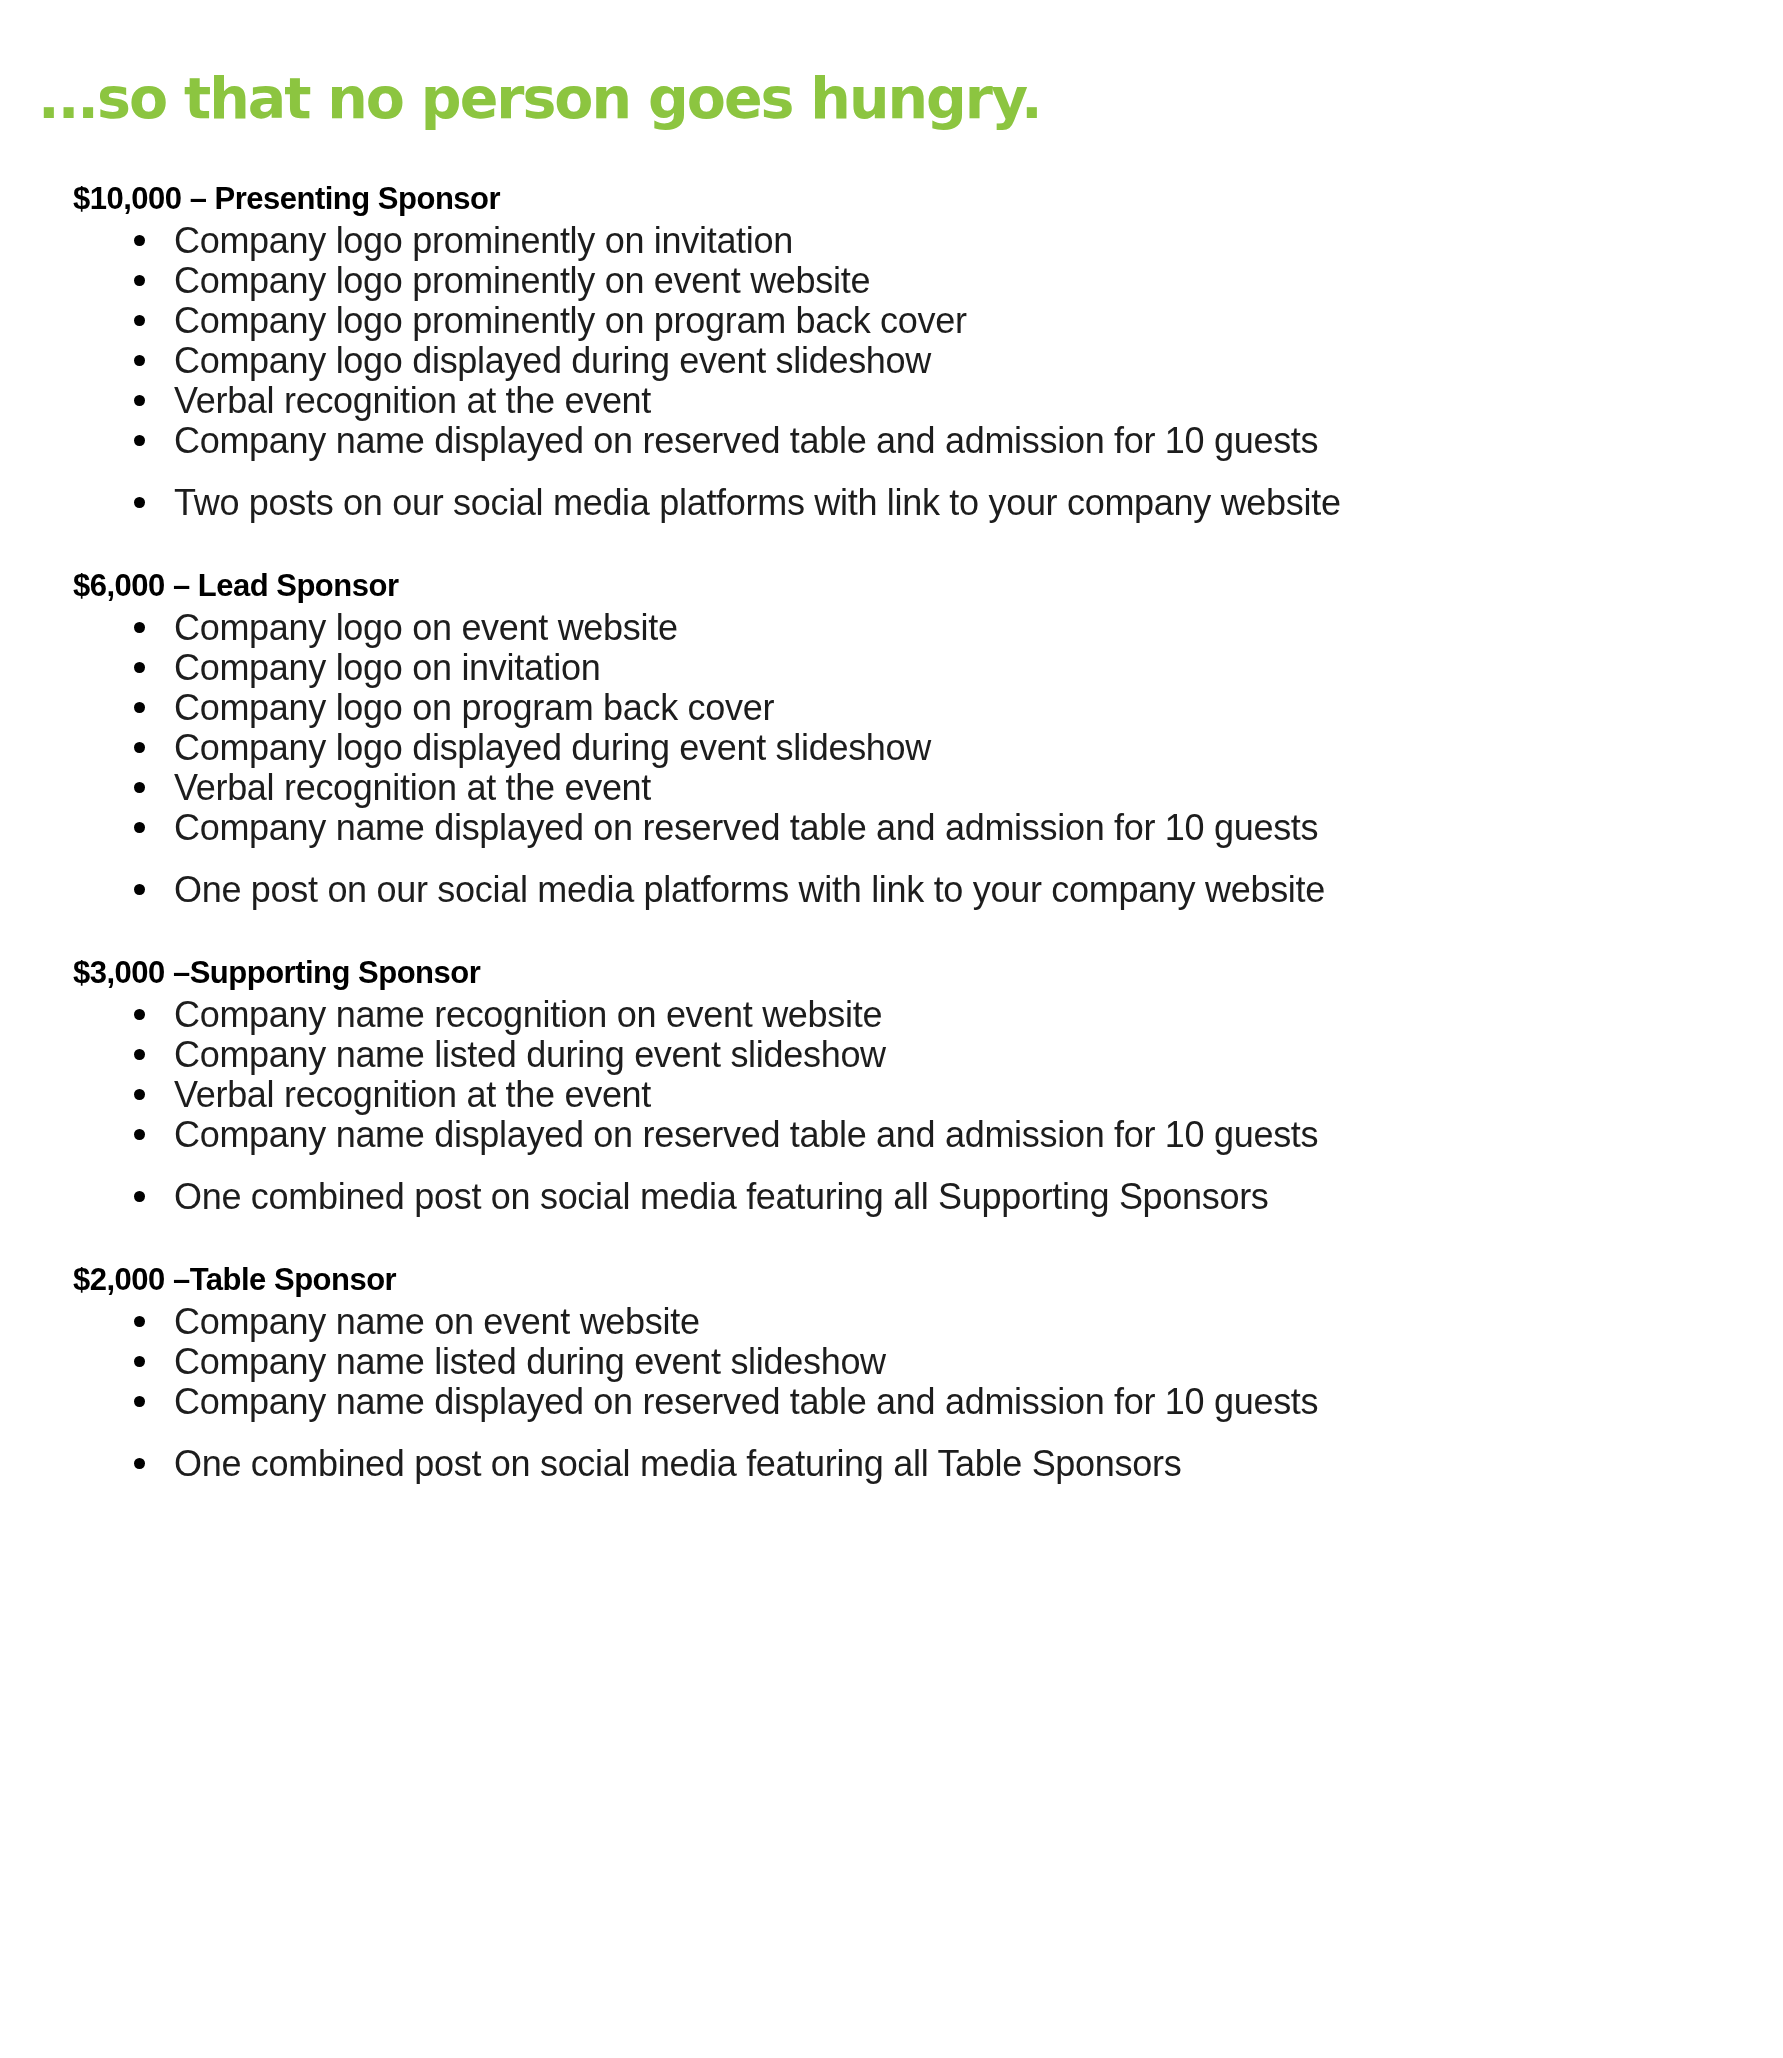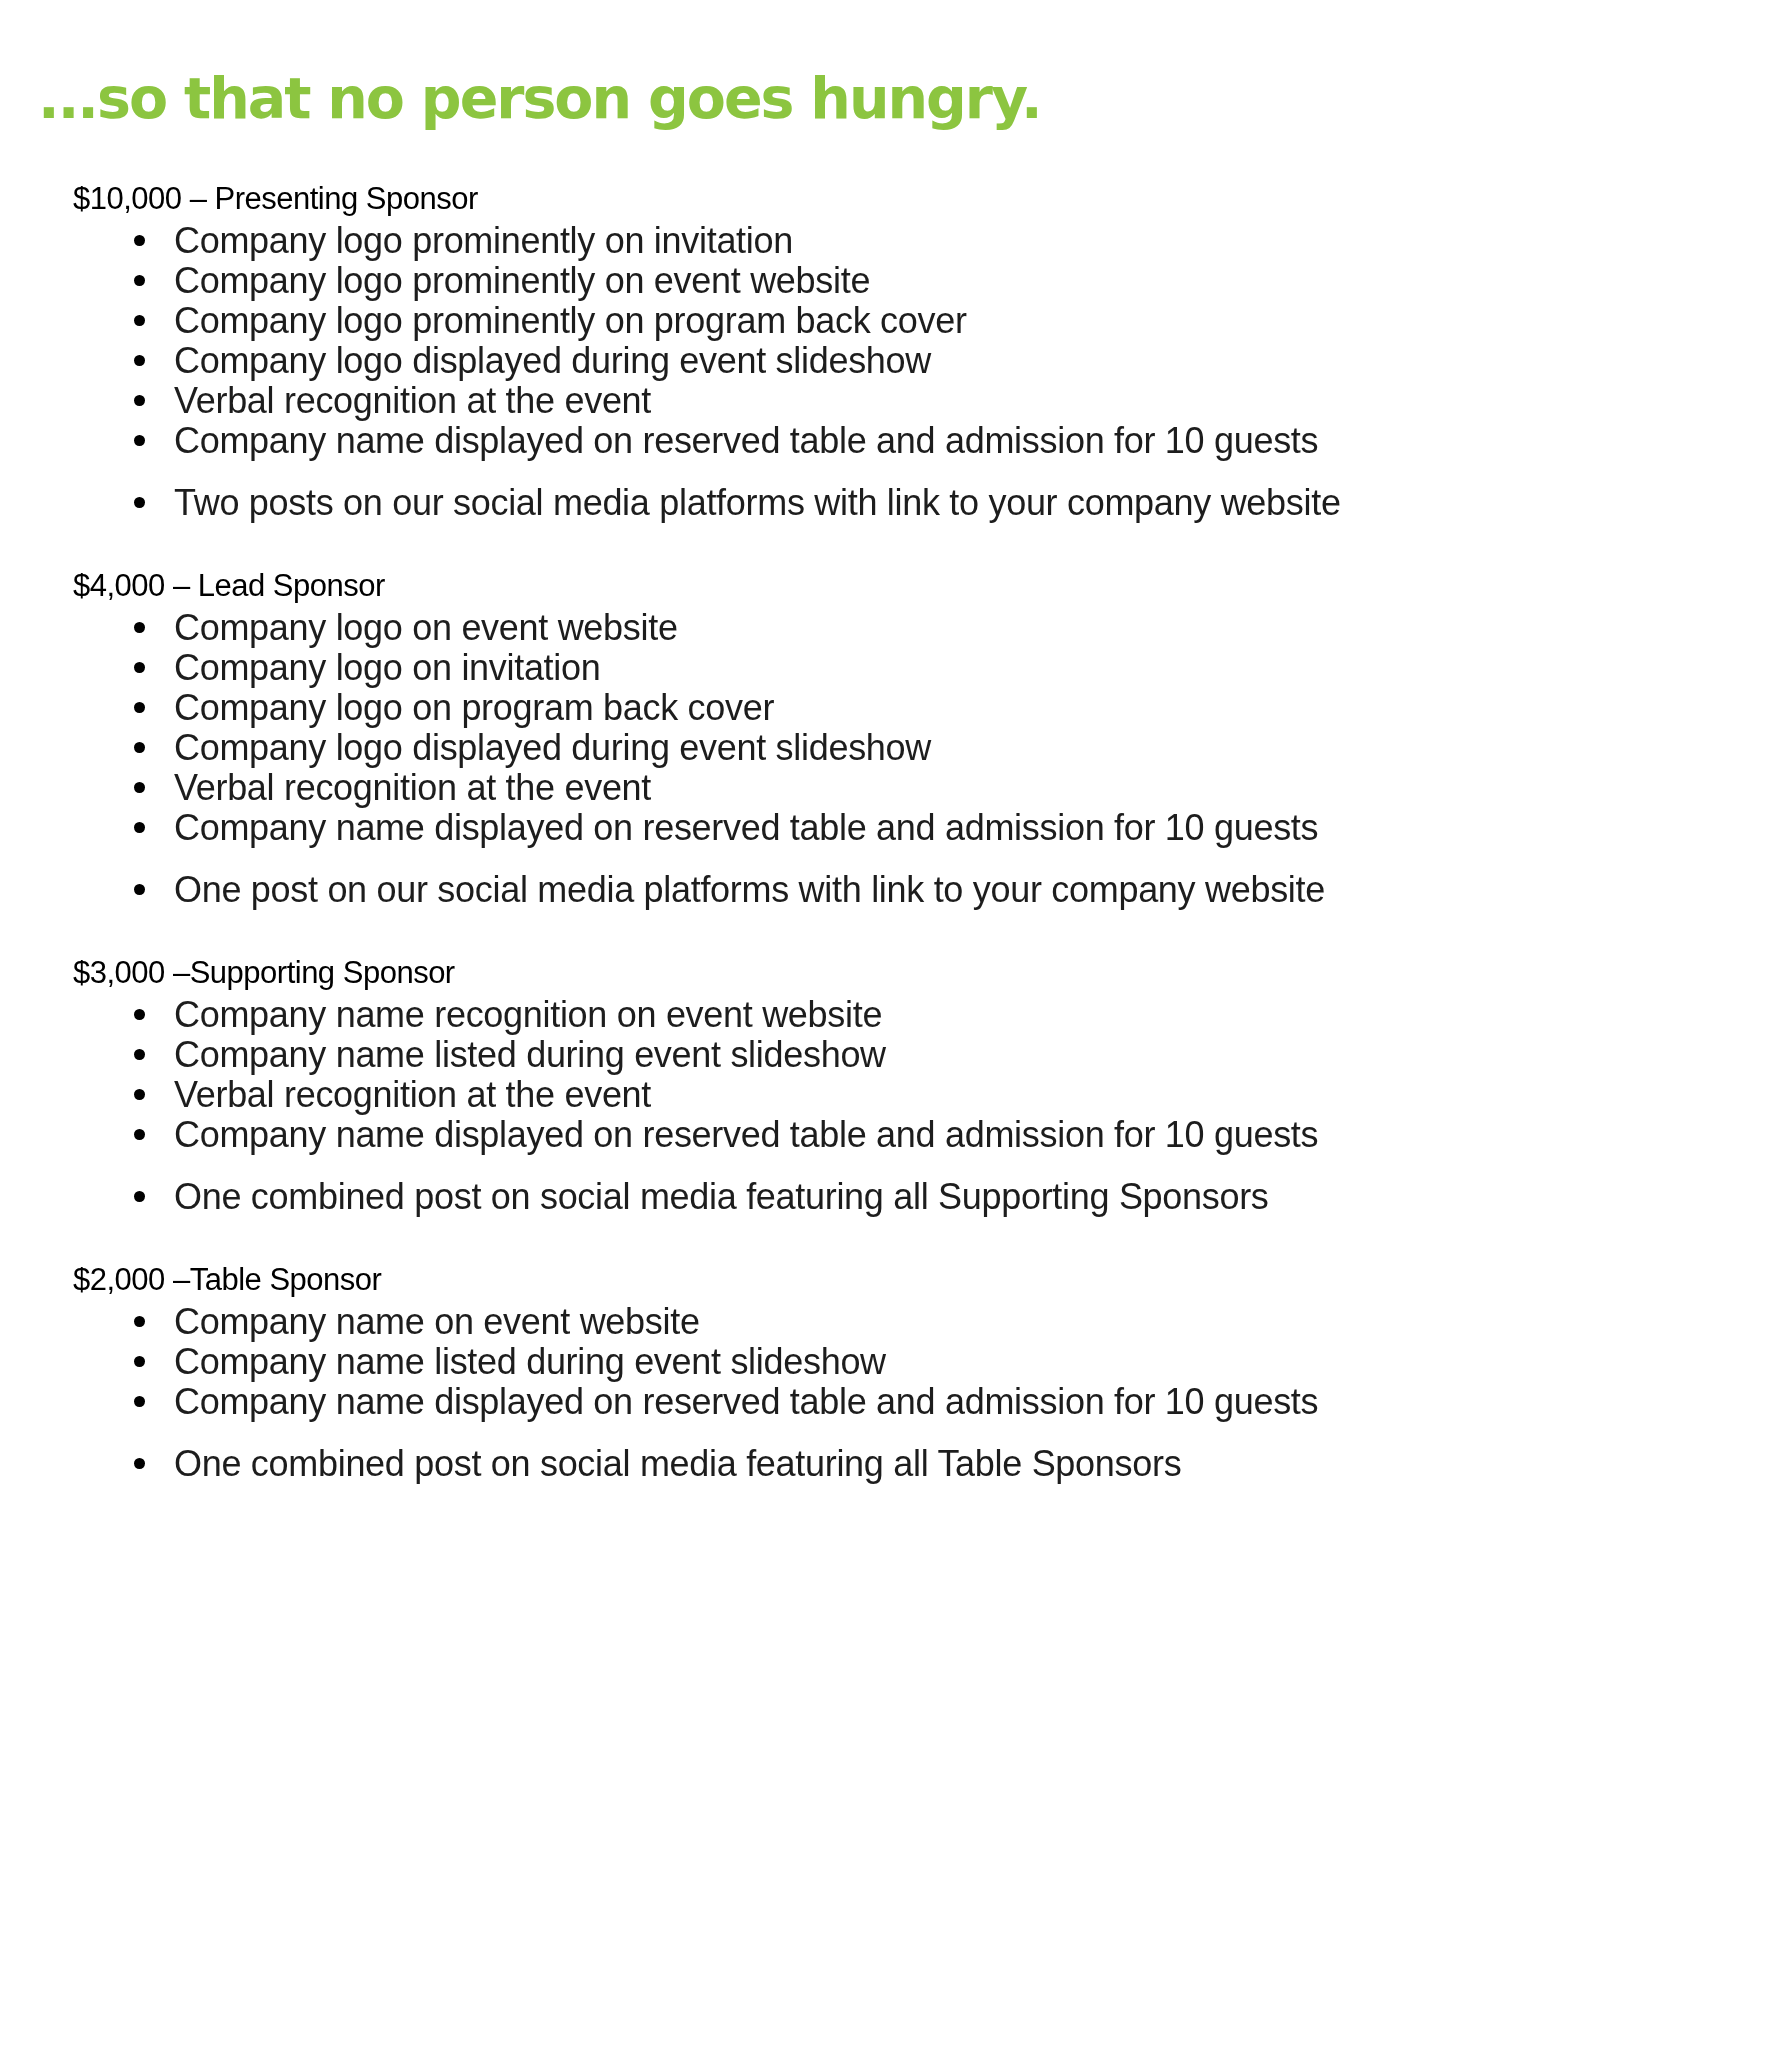--- a/index.html
+++ b/index.html
@@ -28,21 +28,21 @@
     margin: 0 0 39px -35px;
   }
   .tier {
     margin-top: 43px;
   }
   .tier:first-of-type {
     margin-top: 0;
   }
   .tier-title {
     font-family: "Liberation Sans", sans-serif;
-    font-weight: normal;
+    font-weight: bold;
     font-size: 31px;
     letter-spacing: -0.5px;
     line-height: 40px;
     color: #000000;
     margin: 0 0 2px 0;
   }
   .benefits {
     list-style: none;
     margin: 0;
     padding: 0;
@@ -83,21 +83,21 @@
       <li class="benefit">Company logo prominently on event website</li>
       <li class="benefit">Company logo prominently on program back cover</li>
       <li class="benefit">Company logo displayed during event slideshow</li>
       <li class="benefit">Verbal recognition at the event</li>
       <li class="benefit">Company name displayed on reserved table and admission for 10 guests</li>
       <li class="benefit last">Two posts on our social media platforms with link to your company website</li>
     </ul>
   </section>
 
   <section class="tier">
-    <h2 class="tier-title">$4,000 – Lead Sponsor</h2>
+    <h2 class="tier-title">$6,000 – Lead Sponsor</h2>
     <ul class="benefits">
       <li class="benefit">Company logo on event website</li>
       <li class="benefit">Company logo on invitation</li>
       <li class="benefit">Company logo on program back cover</li>
       <li class="benefit">Company logo displayed during event slideshow</li>
       <li class="benefit">Verbal recognition at the event</li>
       <li class="benefit">Company name displayed on reserved table and admission for 10 guests</li>
       <li class="benefit last">One post on our social media platforms with link to your company website</li>
     </ul>
   </section>

